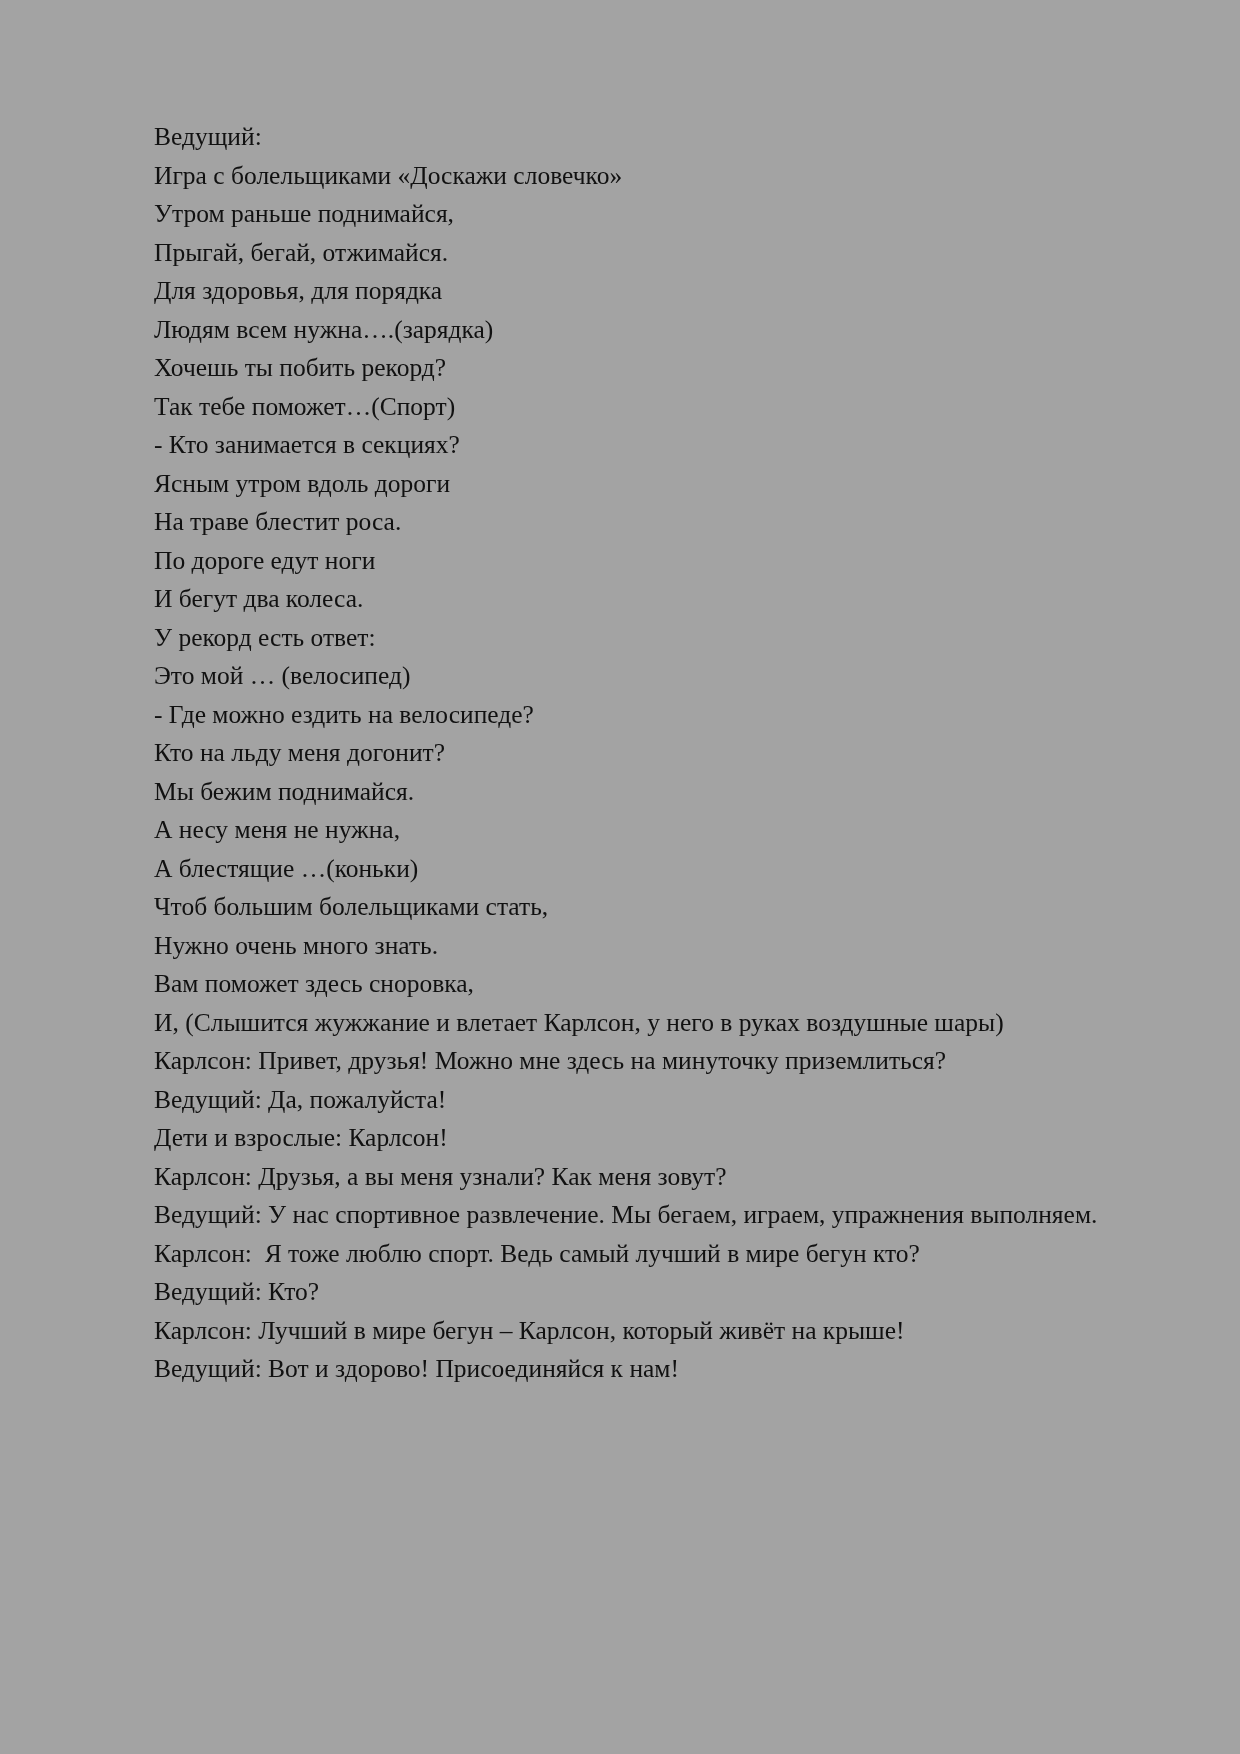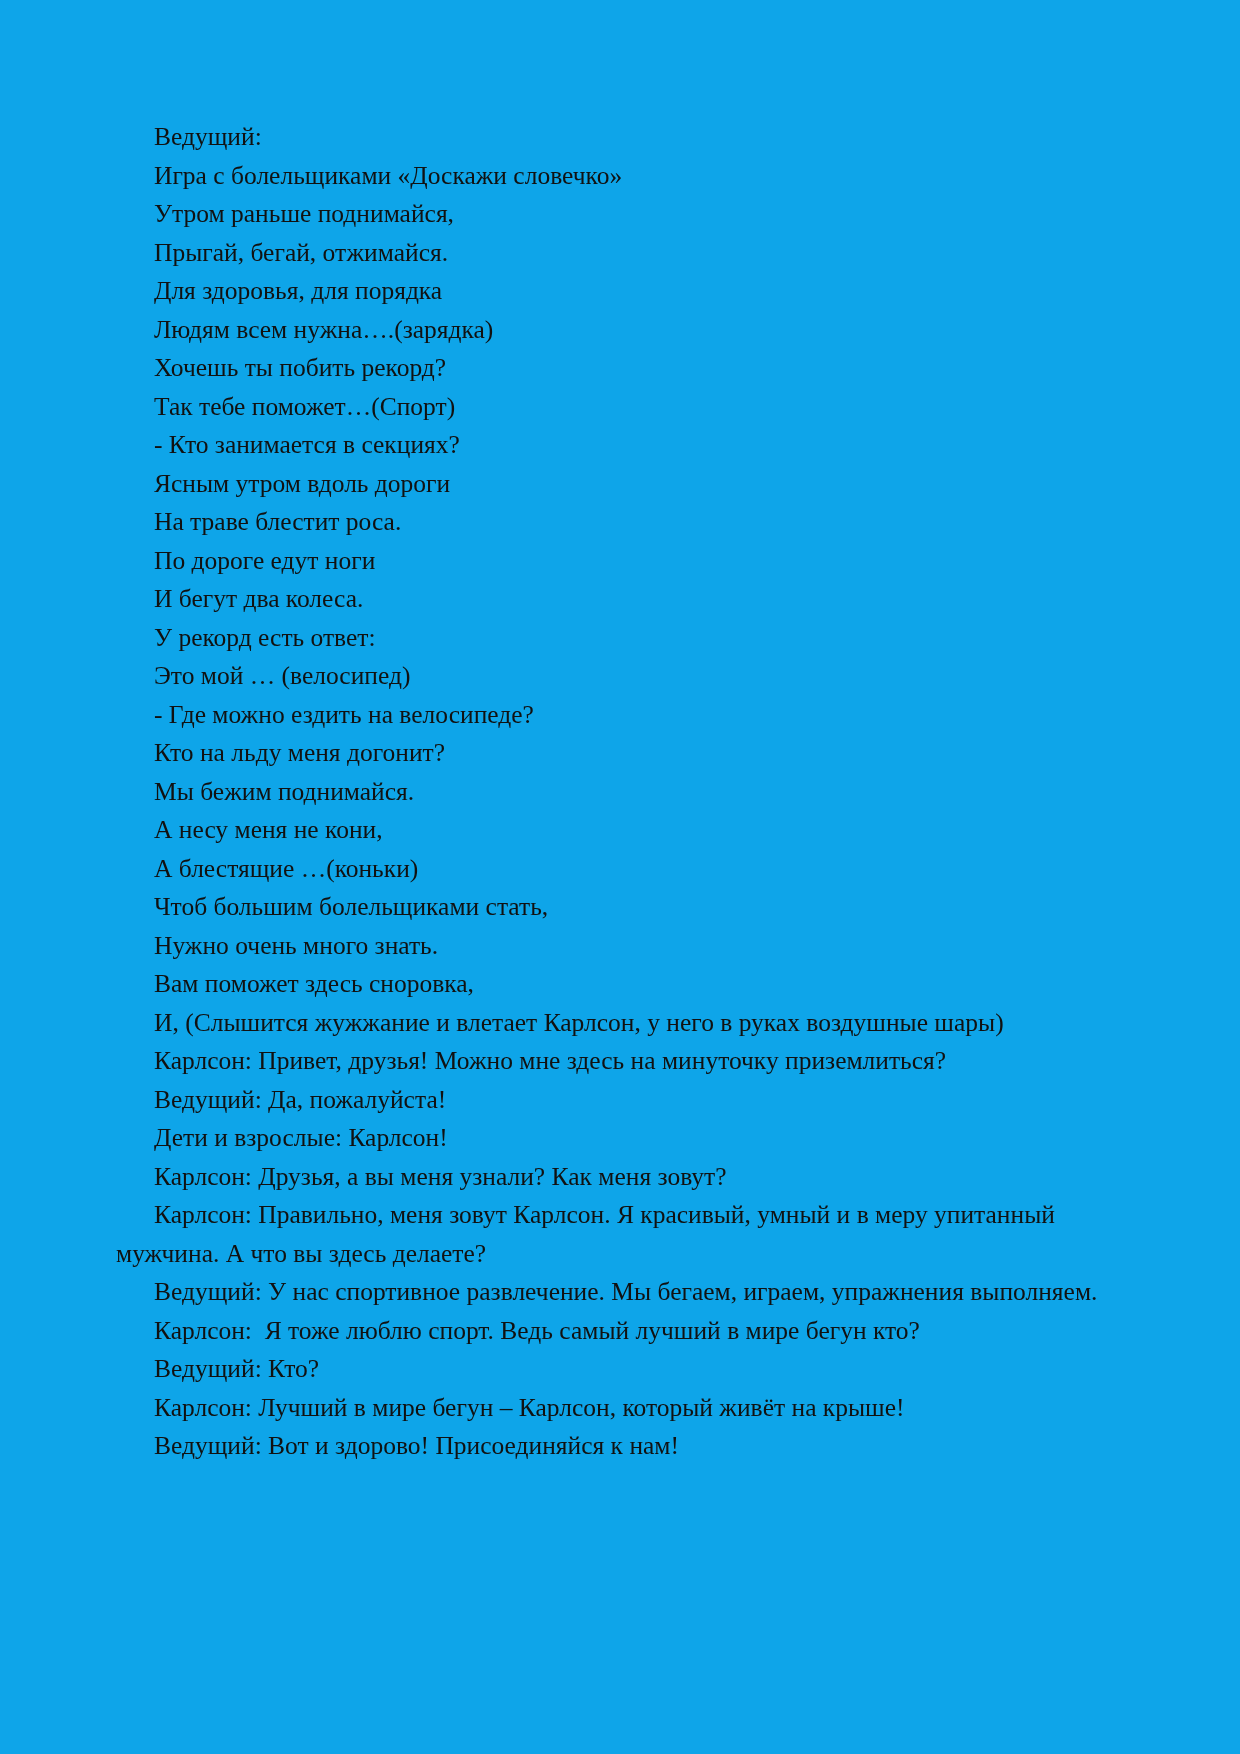--- a/index.html
+++ b/index.html
@@ -12,21 +12,21 @@
       height: 1754px;
       position: relative;
       overflow: hidden;
     }
     .page {
       position: absolute;
       left: 0;
       top: 0;
       width: 1240px;
       height: 1754px;
-      background: #0ea5e9;
+      background: #a3a3a3;
     }
     .doc-body {
       position: absolute;
       left: 116px;
       top: 118px;
       width: 1010px;
       font-family: "Liberation Serif", "DejaVu Serif", serif;
       font-size: 25.5px;
       line-height: 38.5px;
       color: #111111;
@@ -54,30 +54,29 @@
     <p class="para">- Кто занимается в секциях?</p>
     <p class="para">Ясным утром вдоль дороги</p>
     <p class="para">На траве блестит роса.</p>
     <p class="para">По дороге едут ноги</p>
     <p class="para">И бегут два колеса.</p>
     <p class="para">У рекорд есть ответ:</p>
     <p class="para">Это мой … (велосипед)</p>
     <p class="para">- Где можно ездить на велосипеде?</p>
     <p class="para">Кто на льду меня догонит?</p>
     <p class="para">Мы бежим поднимайся.</p>
-    <p class="para">А несу меня не кони,</p>
+    <p class="para">А несу меня не нужна,</p>
     <p class="para">А блестящие …(коньки)</p>
     <p class="para">Чтоб большим болельщиками стать,</p>
     <p class="para">Нужно очень много знать.</p>
     <p class="para">Вам поможет здесь сноровка,</p>
     <p class="para">И, (Слышится жужжание и влетает Карлсон, у него в руках воздушные шары)</p>
     <p class="para">Карлсон: Привет, друзья! Можно мне здесь на минуточку приземлиться?</p>
     <p class="para">Ведущий: Да, пожалуйста!</p>
     <p class="para">Дети и взрослые: Карлсон!</p>
     <p class="para">Карлсон: Друзья, а вы меня узнали? Как меня зовут?</p>
-    <p class="para">Карлсон: Правильно, меня зовут Карлсон. Я красивый, умный и в меру упитанный мужчина. А что вы здесь делаете?</p>
     <p class="para">Ведущий: У нас спортивное развлечение. Мы бегаем, играем, упражнения выполняем.</p>
     <p class="para">Карлсон:  Я тоже люблю спорт. Ведь самый лучший в мире бегун кто?</p>
     <p class="para">Ведущий: Кто?</p>
     <p class="para">Карлсон: Лучший в мире бегун – Карлсон, который живёт на крыше!</p>
     <p class="para">Ведущий: Вот и здорово! Присоединяйся к нам!</p>
   </div>
 </div>
 
 </body></html>

